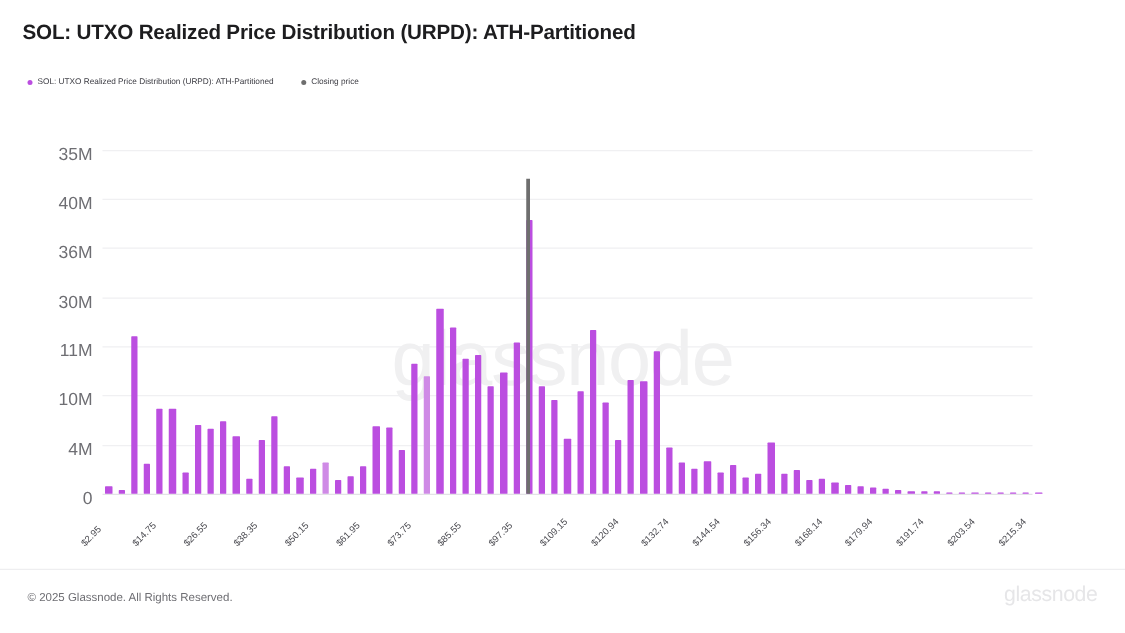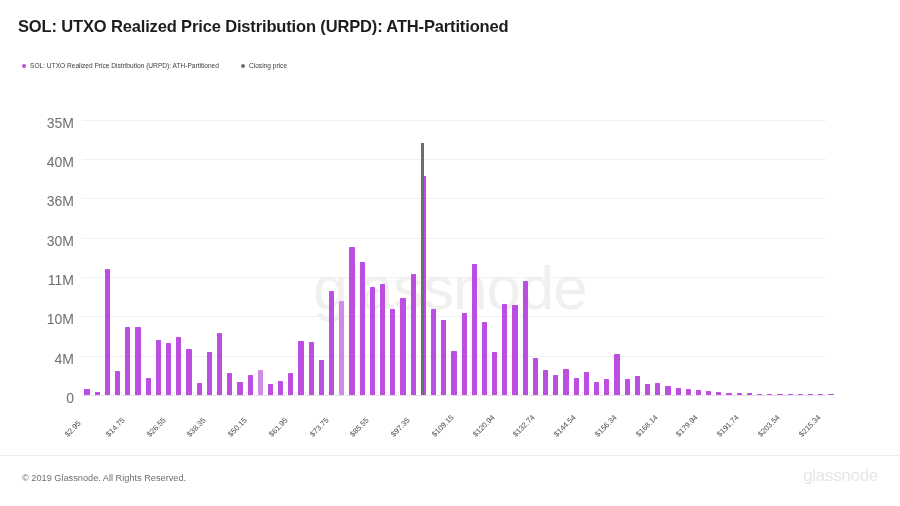--- a/index.html
+++ b/index.html
@@ -274,16 +274,16 @@
       <div class="xlab" style="left: 494.215px;">$144.54</div>
       <div class="xlab" style="left: 534.975px;">$156.34</div>
       <div class="xlab" style="left: 575.735px;">$168.14</div>
       <div class="xlab" style="left: 616.495px;">$179.94</div>
       <div class="xlab" style="left: 657.255px;">$191.74</div>
       <div class="xlab" style="left: 698.015px;">$203.54</div>
       <div class="xlab" style="left: 738.775px;">$215.34</div>
     </div>
 
   <div class="footer-rule"></div>
-  <div class="copyright">© 2019 Glassnode. All Rights Reserved.</div>
+  <div class="copyright">© 2025 Glassnode. All Rights Reserved.</div>
   <div class="brand">glassnode</div>
 
 </div>
 
 </body></html>

